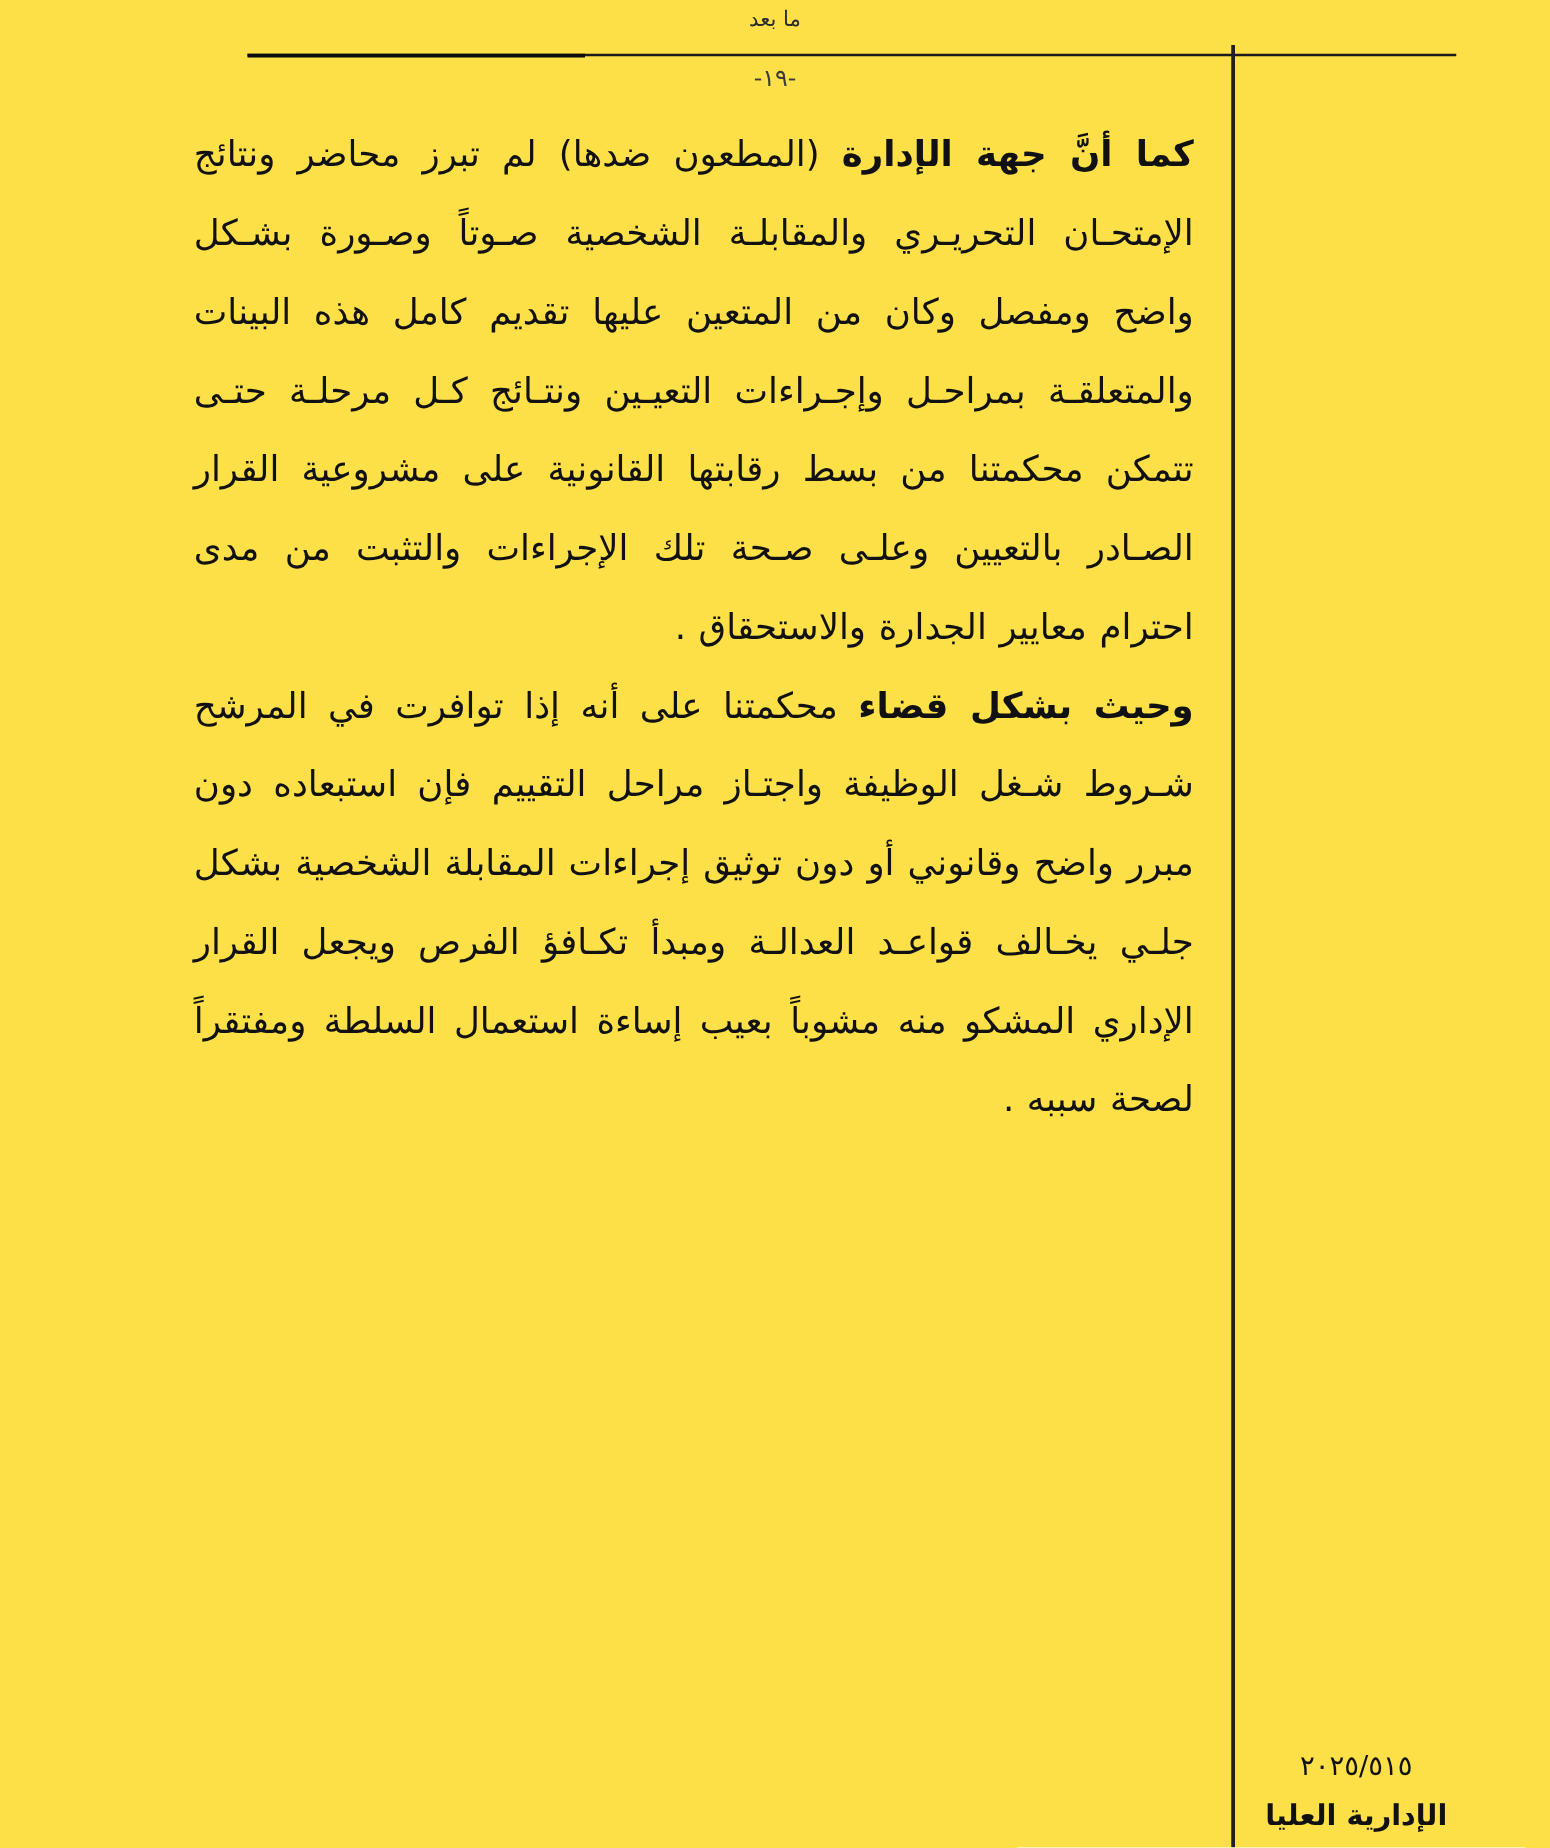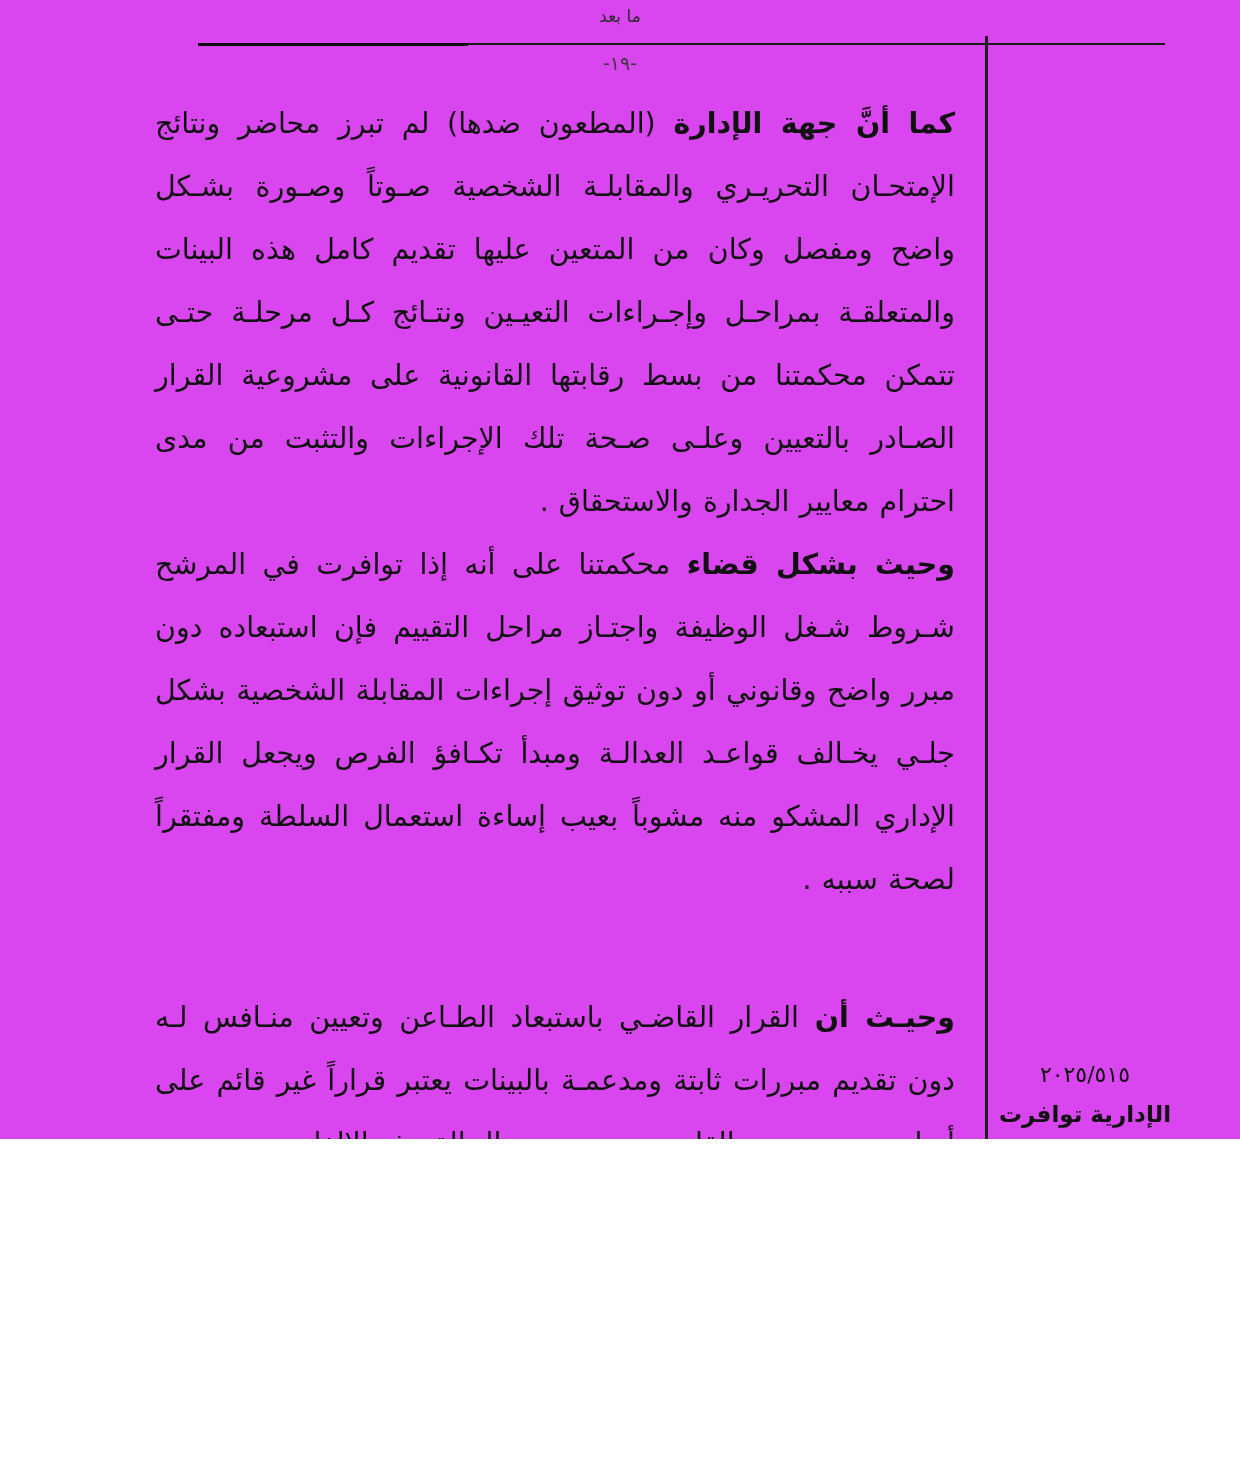--- a/index.html
+++ b/index.html
@@ -7,22 +7,22 @@
     margin: 0;
     padding: 0;
     background: #ffffff;
   }
   body {
     font-family: "DejaVu Sans", "Liberation Sans", sans-serif;
   }
   .page {
     position: relative;
     width: 1240px;
-    height: 1139px;
-    background: #d946ef;
+    height: 1478px;
+    background: #fde047;
     overflow: hidden;
   }
 
   
   .running-head {
     position: absolute;
     top: 6px;
     left: 0;
     width: 1240px;
     text-align: center;
@@ -137,24 +137,21 @@
   <div class="body-col">
 
     <p class="para">
       <span class="lead">كما أنَّ جهة الإدارة</span><span> (المطعون ضدها) لم تبرز محاضر ونتائج الإمتحـان التحريـري والمقابلـة الشخصية صـوتاً وصـورة بشـكل واضح ومفصل وكان من المتعين عليها تقديم كامل هذه البينات والمتعلقـة بمراحـل وإجـراءات التعيـين ونتـائج كـل مرحلـة حتـى تتمكن محكمتنا من بسط رقابتها القانونية على مشروعية القرار الصـادر بالتعيين وعلـى صـحة تلك الإجراءات والتثبت من مدى احترام معايير الجدارة والاستحقاق .</span>
     </p>
 
     <p class="para">
       <span class="lead">وحيث بشكل قضاء</span><span> محكمتنا على أنه إذا توافرت في المرشح شـروط شـغل الوظيفة واجتـاز مراحل التقييم فإن استبعاده دون مبرر واضح وقانوني أو دون توثيق إجراءات المقابلة الشخصية بشكل جلـي يخـالف قواعـد العدالـة ومبدأ تكـافؤ الفرص ويجعل القرار الإداري المشكو منه مشوباً بعيب إساءة استعمال السلطة ومفتقراً لصحة سببه .</span>
     </p>
 
-    <p class="para gap-before">
-      <span class="lead">وحيـث أن</span><span> القرار القاضـي باستبعاد الطـاعن وتعيين منـافس لـه دون تقديم مبررات ثابتة ومدعمـة بالبينات يعتبر قراراً غير قائم على أساس صـحيح من القانون ويستوجب والحالة هذه الإلغاء .</span>
-    </p>
 
   </div>
 
   <div class="footer-stamp">
     <div class="footer-case">٢٠٢٥/٥١٥</div>
-    <div class="footer-court">الإدارية توافرت</div>
+    <div class="footer-court">الإدارية العليا</div>
   </div>
 
 </div>
 
 </body></html>

